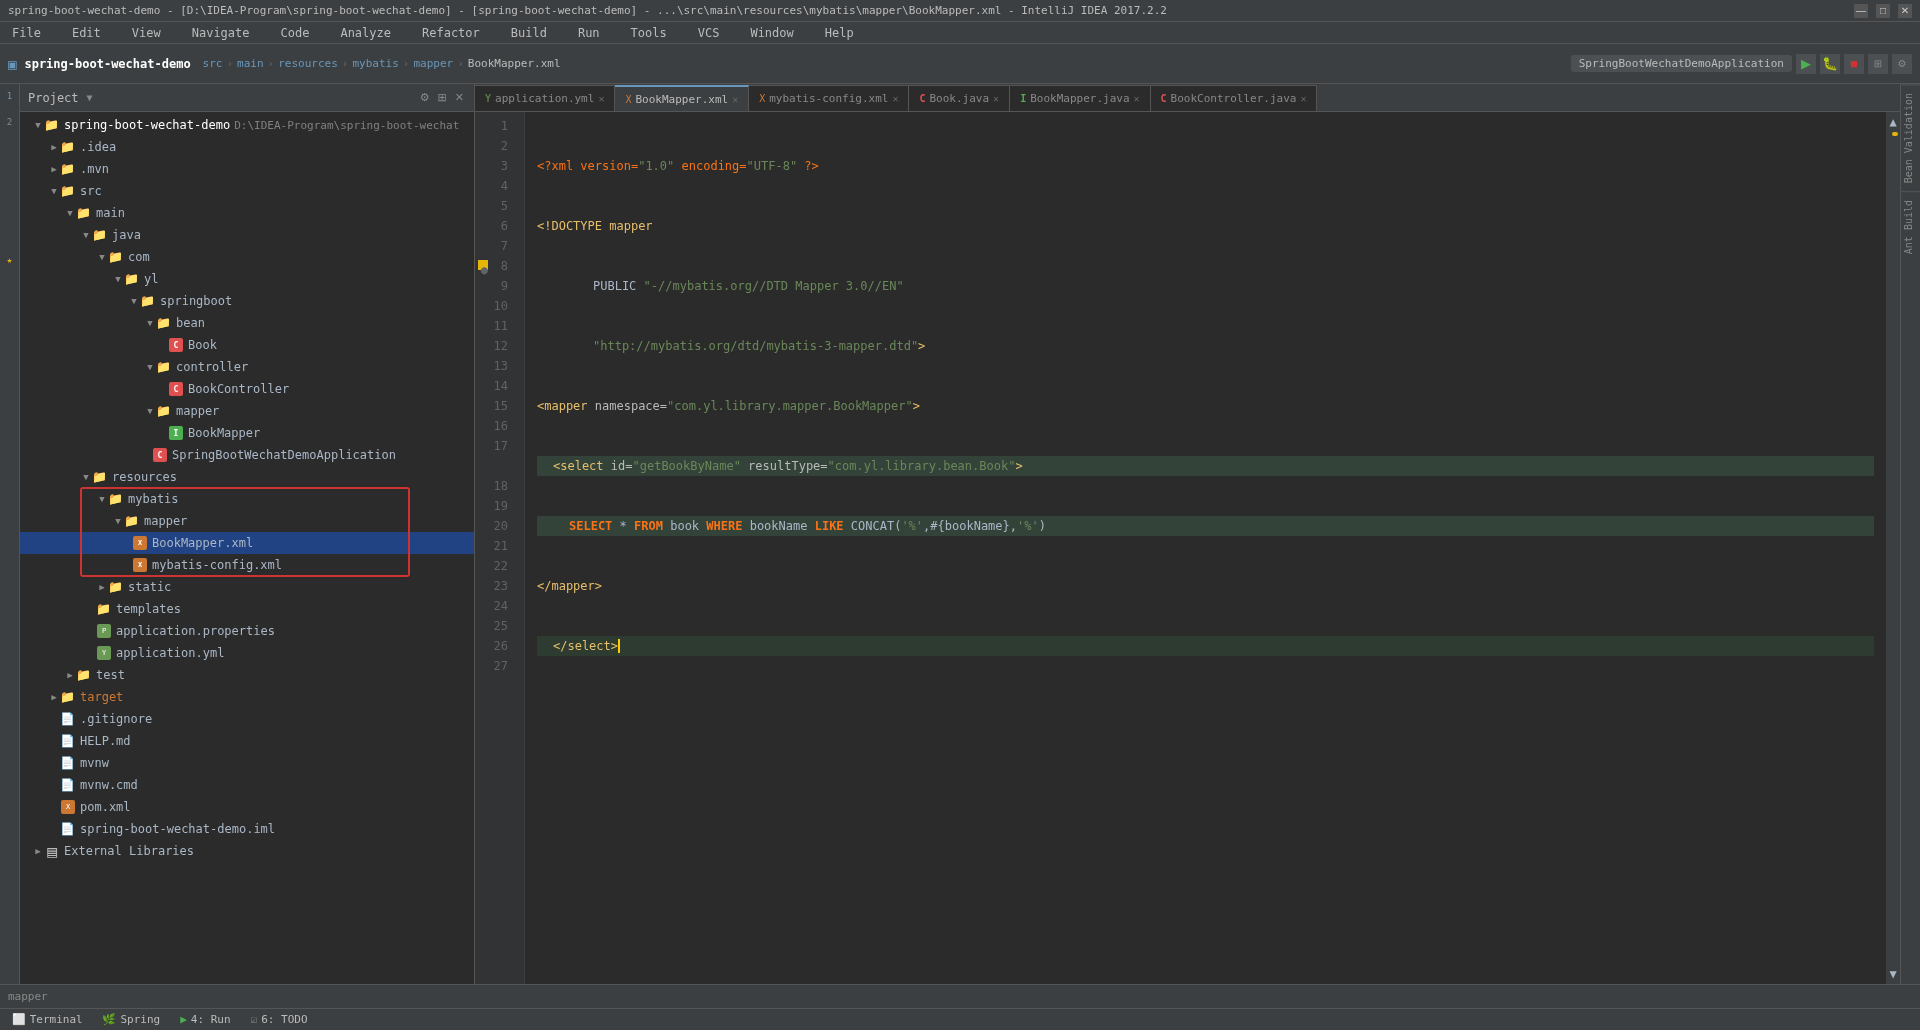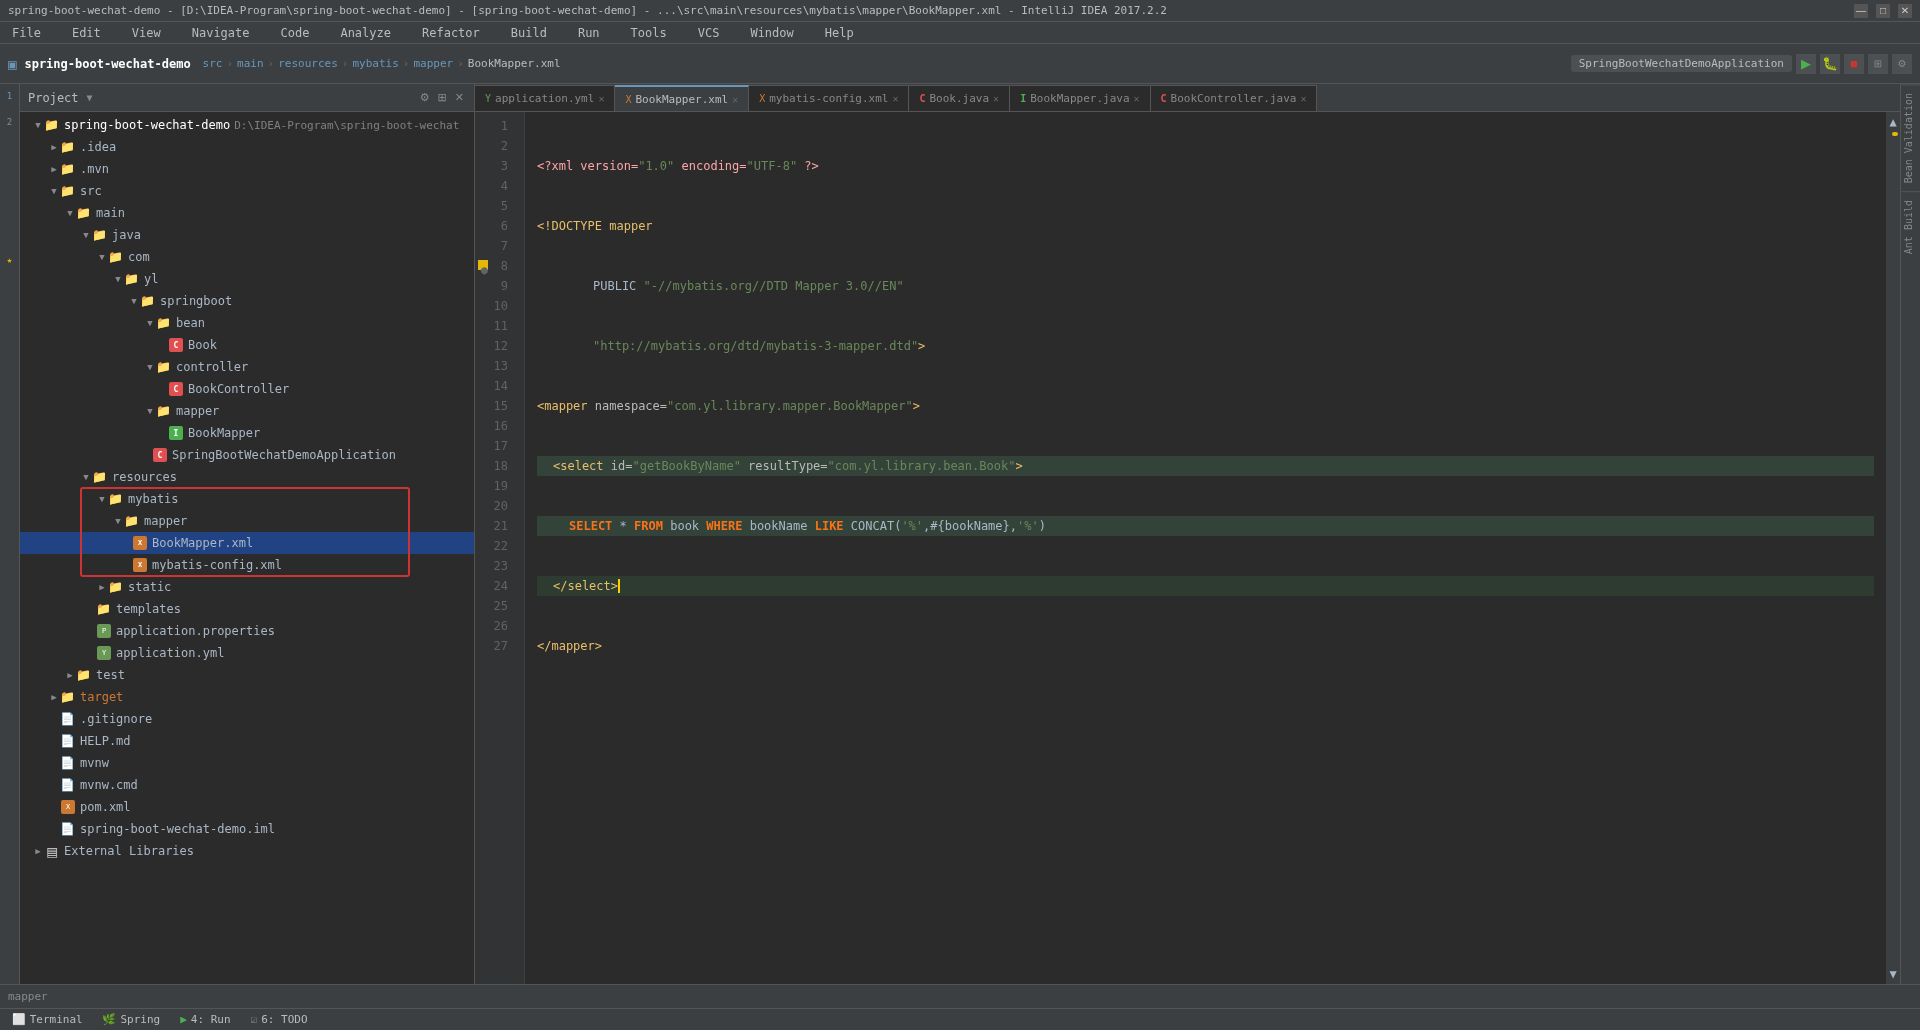--- a/index.html
+++ b/index.html
@@ -178,21 +178,21 @@
       line-height: 20px;
       overflow: auto;
       white-space: pre;
       font-family: 'Consolas', monospace;
       position: relative;
     }
     .code-line { min-height: 20px; display: flex; align-items: center; }
     .code-line.highlighted-line { background: #33433a; }
 
     
-    .xml-decl { color: #fca5a5; }
+    .xml-decl { color: #f97316; }
     .xml-tag { color: #e8bf6a; }
     .xml-attr { color: #bababa; }
     .xml-attr-val { color: #6a8759; }
     .xml-text { color: #a9b7c6; }
     .sql-keyword { color: #f97316; font-weight: bold; }
     .sql-text { color: #a9b7c6; }
 
     
     .right-panel {
       width: 20px;
@@ -619,21 +619,21 @@
           </div>
           <div style="height:20px; line-height:20px; padding-right:8px;">9</div>
           <div style="height:20px; line-height:20px; padding-right:8px;">10</div>
           <div style="height:20px; line-height:20px; padding-right:8px;">11</div>
           <div style="height:20px; line-height:20px; padding-right:8px;">12</div>
           <div style="height:20px; line-height:20px; padding-right:8px;">13</div>
           <div style="height:20px; line-height:20px; padding-right:8px;">14</div>
           <div style="height:20px; line-height:20px; padding-right:8px;">15</div>
           <div style="height:20px; line-height:20px; padding-right:8px;">16</div>
           <div style="height:20px; line-height:20px; padding-right:8px;">17</div>
-          <div style="height:20px; line-height:20px; padding-right:8px;">18</div>
+          <div style="height:20px; line-height:20px; padding-right:8px;margin-top:20px;">18</div>
           <div style="height:20px; line-height:20px; padding-right:8px;">19</div>
           <div style="height:20px; line-height:20px; padding-right:8px;">20</div>
           <div style="height:20px; line-height:20px; padding-right:8px;">21</div>
           <div style="height:20px; line-height:20px; padding-right:8px;">22</div>
           <div style="height:20px; line-height:20px; padding-right:8px;">23</div>
           <div style="height:20px; line-height:20px; padding-right:8px;">24</div>
           <div style="height:20px; line-height:20px; padding-right:8px;">25</div>
           <div style="height:20px; line-height:20px; padding-right:8px;">26</div>
           <div style="height:20px; line-height:20px; padding-right:8px;">27</div>
         </div>
@@ -654,25 +654,25 @@
         </div>
         <div class="code-line">
           <span class="xml-tag">&lt;mapper </span><span class="xml-attr">namespace=</span><span class="xml-attr-val">"com.yl.library.mapper.BookMapper"</span><span class="xml-tag">&gt;</span>
         </div>
         <div class="code-line highlighted-line">
           <span style="display:inline-block;width:16px;"></span><span class="xml-tag">&lt;select </span><span class="xml-attr">id=</span><span class="xml-attr-val">"getBookByName"</span><span class="xml-attr"> resultType=</span><span class="xml-attr-val">"com.yl.library.bean.Book"</span><span class="xml-tag">&gt;</span>
         </div>
         <div class="code-line highlighted-line">
           <span style="display:inline-block;width:32px;"></span><span class="sql-keyword">SELECT</span><span class="sql-text"> * </span><span class="sql-keyword">FROM</span><span class="sql-text"> book </span><span class="sql-keyword">WHERE</span><span class="sql-text"> bookName </span><span class="sql-keyword">LIKE</span><span class="sql-text"> CONCAT(</span><span class="xml-attr-val">'%'</span><span class="sql-text">,#{bookName},</span><span class="xml-attr-val">'%'</span><span class="sql-text">)</span>
         </div>
+        <div class="code-line">
+          <span class="xml-tag">&lt;/mapper&gt;</span>
+        </div>
         <div class="code-line" style="background: #2d3b30;">
           <span style="display:inline-block;width:16px;"></span><span class="xml-tag">&lt;/select&gt;</span><span style="display:inline-block;width:2px;height:14px;background:#ffcc00;vertical-align:middle;"></span>
-        </div>
-        <div class="code-line">
-          <span class="xml-tag">&lt;/mapper&gt;</span>
         </div>
         <div class="code-line">&nbsp;</div>
         <div class="code-line">&nbsp;</div>
         <div class="code-line">&nbsp;</div>
         <div class="code-line">&nbsp;</div>
         <div class="code-line">&nbsp;</div>
         
         
         
         

